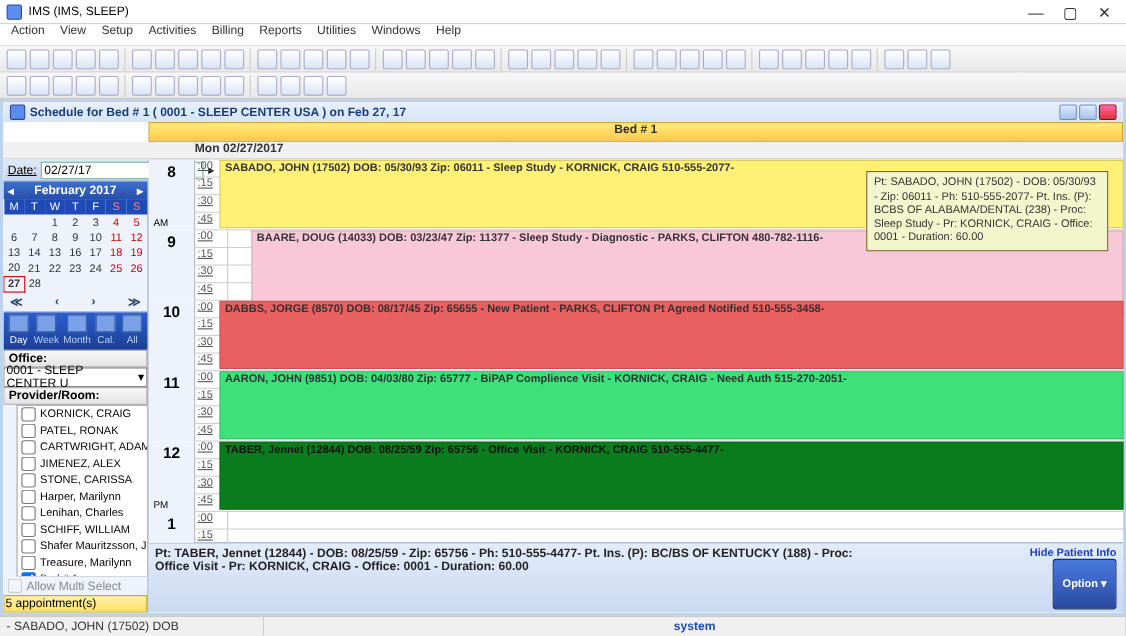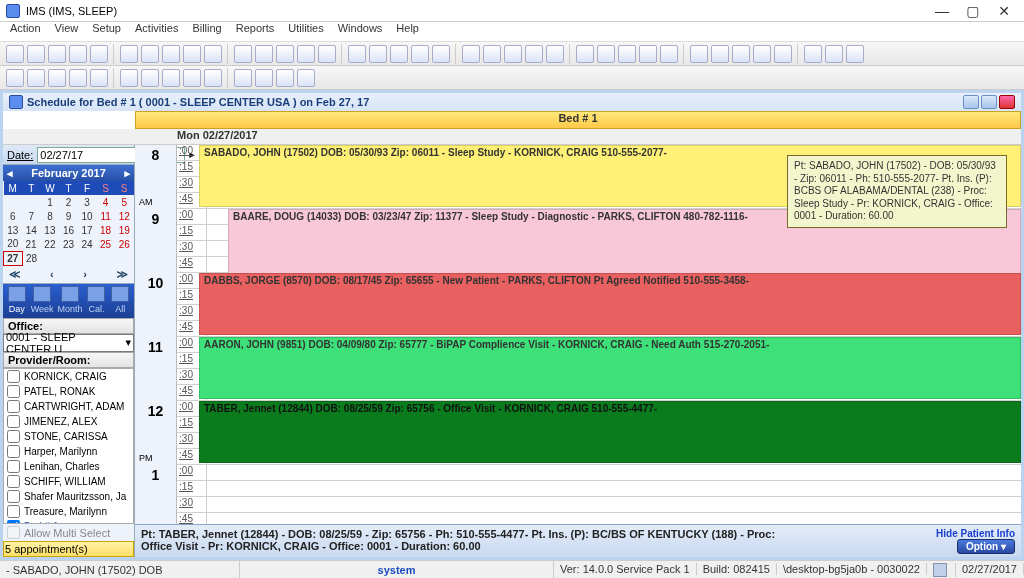--- a/index.html
+++ b/index.html
@@ -43,21 +43,21 @@
   .cal td.red { color:#c00;}
   .cal td.today { border:1px solid #c00; font-weight:bold;}
   .calarrows { display:flex; justify-content:space-between; padding:2px 6px; color:#246; font-weight:bold;}
   .hr { height:1px; background:#9ab; }
   .viewbar { height:34px; background:linear-gradient(#2a5fd0,#1c3f94); display:flex; align-items:flex-start; gap:4px; padding:2px 4px;}
   .viewbar .vbtn { flex:1; text-align:center; color:#bcd1f3; font-size:9px;}
   .viewbar .vbtn .ic { width:18px; height:16px; margin:0 auto 2px; background:#7aa0e8; border:1px solid #4060a0;}
   .viewbar .vbtn.active { color:#fff; }
   .section-lbl { background:linear-gradient(#f7f7f7,#e3e3e3); border:1px solid #aaa; padding:1px 4px; font-weight:bold;}
   .dropdown { border:1px solid #7a7a7a; background:#fff; height:18px; padding:0 2px; display:flex; align-items:center; justify-content:space-between;gap:30px;}
-  .providers { flex:1; overflow:auto; background:#fff; border:1px solid #aaa;}
+  .providers { flex:1; overflow:auto; background:#fff; border:1px solid #aaa;margin-left:12px;}
   .providers label { display:flex; align-items:center; gap:4px; padding:1px 3px; font-size:10px; white-space:nowrap;}
   .providers label.bed { color:#1a4cc0;}
   .allowms { display:flex; align-items:center; gap:4px; padding:2px 4px; color:#888;}
   .apptcount { background:linear-gradient(#fff2a8,#ffe066); border:1px solid #cca300; padding:1px;}
 
   
   .grid { flex:1; display:flex; flex-direction:column; overflow:hidden; position:relative;}
   .gridbody { flex:1; overflow:auto; position:relative;}
   .hourrow { display:flex; min-height:64px;}
   .hourlabel { width:42px; border-right:1px solid #bbb; background:#eef3fb; display:flex; flex-direction:column; align-items:center; justify-content:flex-start; position:relative;}
@@ -72,21 +72,21 @@
   .appt-red { background:#e86060;}
   .appt-green { background:#3de079;}
   .appt-dgreen { background:#0a7c1e; color:#111;}
 
   .tooltip { position:absolute; top:10px; right:14px; width:220px; background:#f3f6cc; border:1px solid #7a6a2a; padding:4px 6px; font-size:10px; color:#333; line-height:1.25; z-index:5;}
 
   .infobar { background:linear-gradient(#e3ecf9,#c9d9f0); border-top:1px solid #8aa6cf; padding:3px 6px; display:flex; justify-content:space-between; align-items:flex-start;}
   .infobar .txt { font-size:10px; font-weight:bold; color:#222; }
   .infobar .right { text-align:right; }
   .hide-link { color:#1a3ecc; font-size:10px; font-weight:bold;}
-  .optbtn { background:linear-gradient(#4a7ae0,#2a4aa0); color:#fff; border:1px solid #1a2f6a; border-radius:3px; padding:1px 8px; font-size:10px; font-weight:bold;}
+  .optbtn { background:linear-gradient(#4a7ae0,#2a4aa0); color:#fff; border:1px solid #1a2f6a; border-radius:3px; padding:16px 8px; font-size:10px; font-weight:bold;}
 
   
   .statusbar { height:18px; background:#f0f0f0; border-top:1px solid #ccc; display:flex; align-items:center; font-size:10px; color:#333;}
   .statusbar .cell { border-right:1px solid #ccc; padding:0 6px; height:100%; display:flex; align-items:center;}
   .statusbar .flex { flex:1;}
   .statusbar .blue { color:#1a4cc0; font-weight:bold;}
   .statusbar .end { margin-left:auto; display:flex;}
   .siicon { width:14px; height:14px; background:#c0d0e8; border:1px solid #8090b0; margin-right:2px;}
 
   .titleicon{width:14px;height:14px;background:#5b8def;border:1px solid #2a4aa0;border-radius:2px;}
@@ -390,21 +390,21 @@
               </div>
               <div class="slotline">
                 <div class="min">:15</div>
               </div>
               <div class="slotline">
                 <div class="min">:30</div>
               </div>
               <div class="slotline">
                 <div class="min">:45</div>
               </div>
-              <div class="appt appt-green" style="top: 0px; height: 62px;">AARON, JOHN  (9851)  DOB: 04/09/80  Zip: 65777 -  BiPAP Complience Visit - KORNICK, CRAIG - Need Auth     515-270-2051-</div>
+              <div class="appt appt-green" style="top: 0px; height: 62px;">AARON, JOHN  (9851)  DOB: 04/03/80  Zip: 65777 -  BiPAP Complience Visit - KORNICK, CRAIG - Need Auth     515-270-2051-</div>
             </div>
           </div>
           <div class="hourrow">
             <div class="hourlabel">
               <div class="big">12</div>
               <div class="ampm">PM</div>
             </div>
             <div class="slots">
               <div class="slotline">
                 <div class="min">:00</div>
@@ -452,22 +452,13 @@
           <button class="optbtn">Option ▾</button>
         </div>
       </div>
     </div>
   </div>
 </div>
 
 <div class="statusbar">
   <div class="cell" style="width:240px;">- SABADO, JOHN  (17502)  DOB</div>
   <div class="cell flex blue" style="justify-content:center;">system</div>
-  <div class="end">
-    <div class="cell">Ver: 14.0.0 Service Pack 1</div>
-    <div class="cell">Build:  082415</div>
-    <div class="cell">\desktop-bg5ja0b - 0030022</div>
-    <div class="cell">
-        <div class="siicon"></div>
-      </div>
-    <div class="cell">02/27/2017</div>
-  </div>
 </div>
 
 </body></html>

